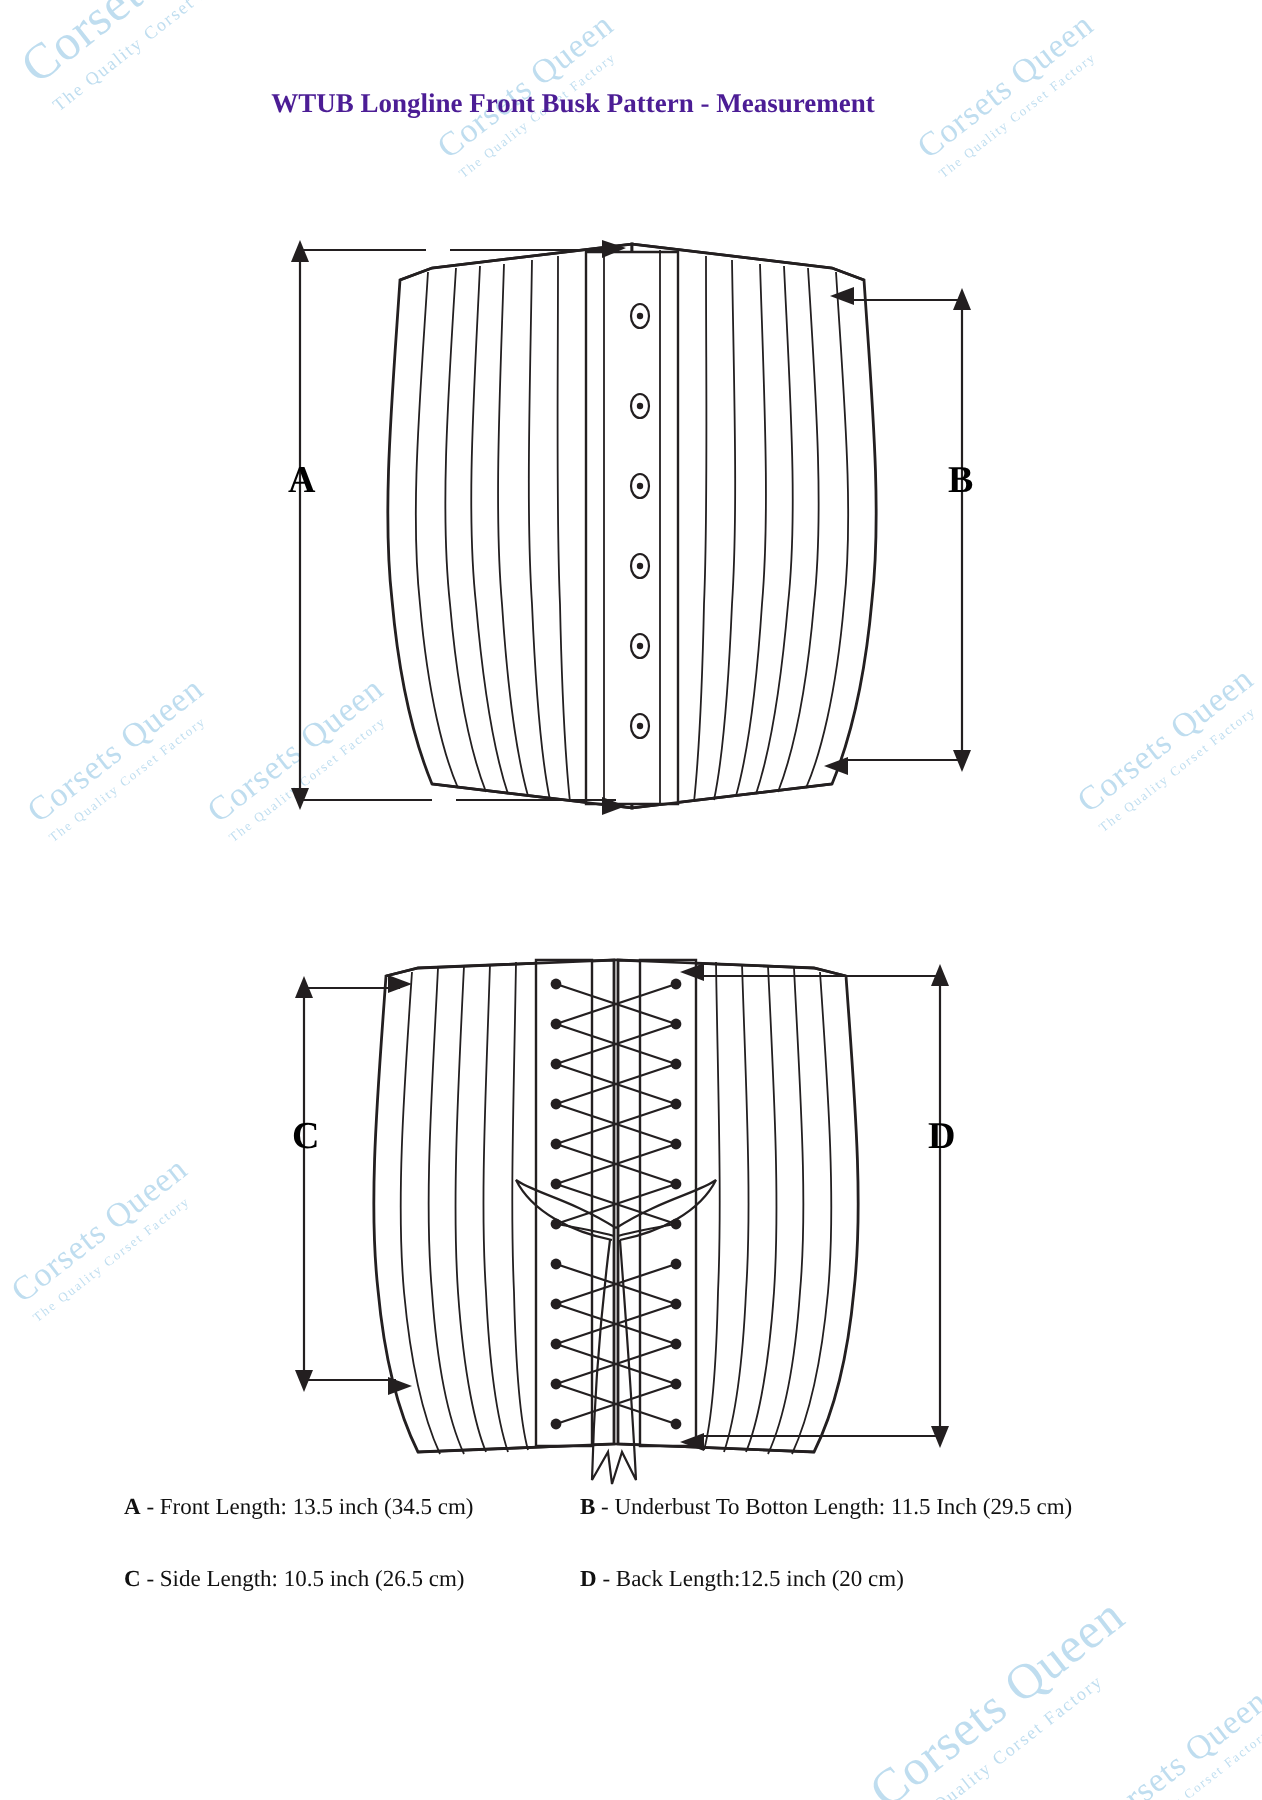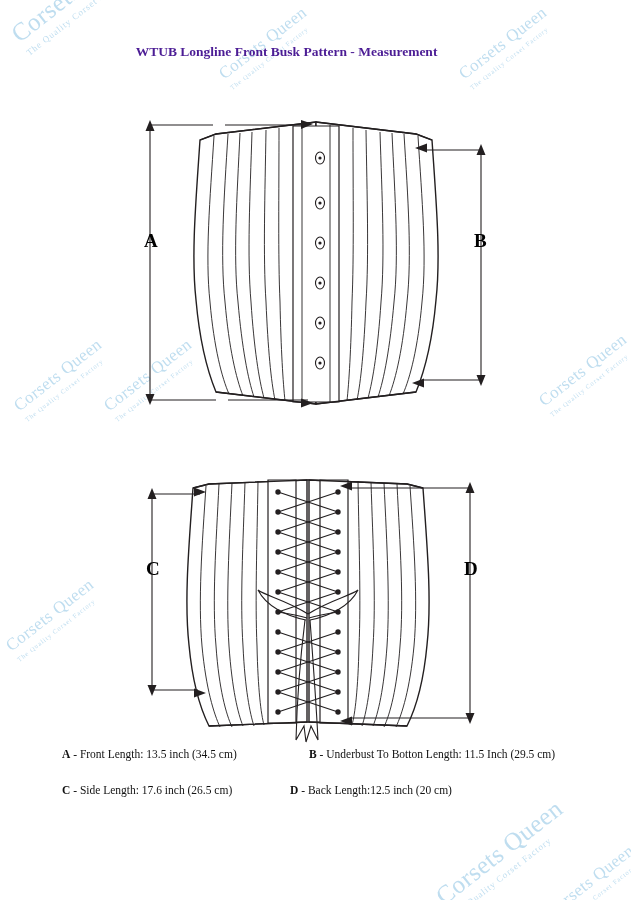--- a/index.html
+++ b/index.html
@@ -315,26 +315,26 @@
 
   <div class="dimletter" style="left:144px; top:230px;">A</div>
   <div class="dimletter" style="left:474px; top:230px;">B</div>
   <div class="dimletter" style="left:146px; top:558px;">C</div>
   <div class="dimletter" style="left:464px; top:558px;">D</div>
 
   <div class="legend" style="left:62px; top:748px;font-family:Liberation Serif, serif;">
     <b>A</b>
     <span>- Front Length: 13.5 inch (34.5 cm)</span>
   </div>
-  <div class="legend" style="left:290px; top:748px;margin-left:19px;">
+  <div class="legend" style="left:290px; top:748px;">
     <b>B</b>
     <span>- Underbust To Botton Length: 11.5 Inch (29.5 cm)</span>
   </div>
   <div class="legend" style="left:62px; top:784px;">
     <b>C</b>
-    <span>- Side Length: 17.6 inch (26.5 cm)</span>
+    <span>- Side Length: 10.5 inch (26.5 cm)</span>
   </div>
   <div class="legend" style="left:290px; top:784px;">
     <b>D</b>
     <span>- Back Length:12.5 inch (20 cm)</span>
   </div>
 
 </div>
 
 </body></html>

